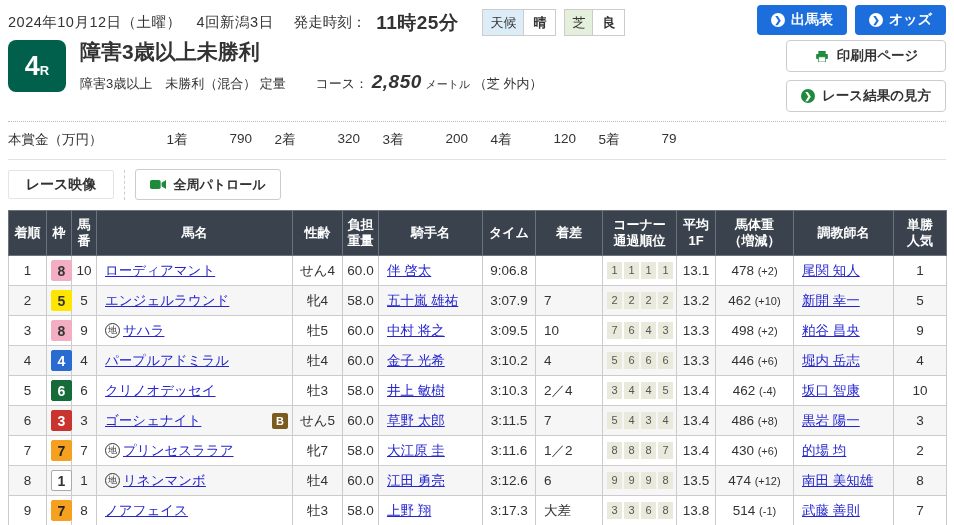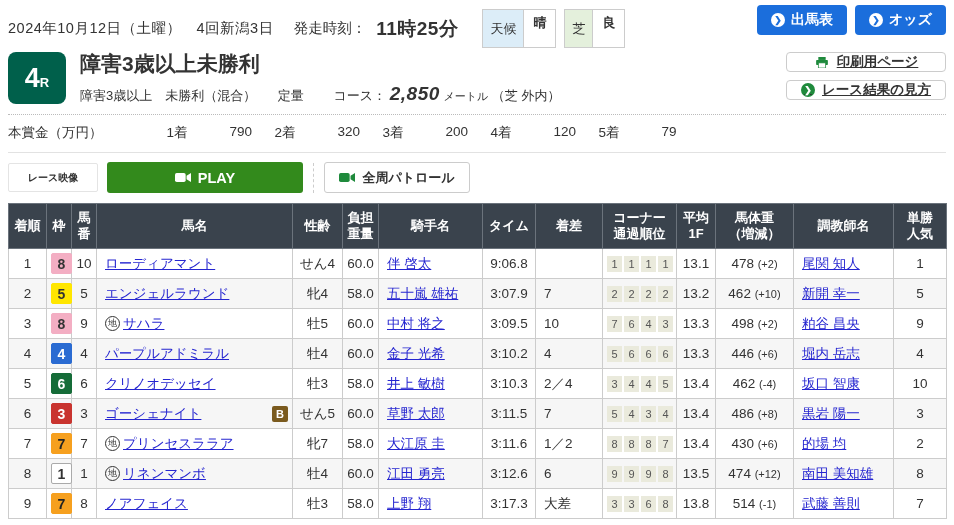--- a/index.html
+++ b/index.html
@@ -13,21 +13,21 @@
   .page { padding: 5px 8px 0 8px; }
 
   
   .top-row { display:flex; justify-content:space-between; align-items:flex-start; }
   .date-block { display:flex; align-items:center; gap:10px; padding-top:4px; }
   .date-text { font-size:14.5px; color:#333; letter-spacing:0.5px; }
   .start-label { font-size:14.5px; margin-left:10px; }
   .start-time { font-size:19px; font-weight:bold; letter-spacing:0.5px; }
   .badges { display:flex; gap:8px; margin-left:14px; }
   .badge { display:flex; border:1px solid #ccc; font-size:13px; line-height:1; }
-  .badge .k { padding:12px 7px; }
+  .badge .k { padding:6px 7px; }
   .badge .v { padding:6px 9px; background:#fff; font-weight:bold; border-left:1px solid #ccc; }
   .blue-btns { display:flex; gap:8px; }
   .btn-blue {
     display:flex; align-items:center; gap:6px;
     background:#1b6edc; color:#fff; font-weight:bold; font-size:14px;
     border:none; border-radius:4px; padding:6px 14px; cursor:pointer;
   }
   .circ-ic {
     display:inline-flex; align-items:center; justify-content:center;
     width:14px; height:14px; border-radius:50%; background:#fff; color:#1b6edc;
@@ -40,46 +40,46 @@
   .race-left { display:flex; gap:14px; }
   .race-no {
     width:58px; height:52px; background:#00604b; border-radius:8px;
     color:#fff; display:flex; align-items:center; justify-content:center;
     font-weight:bold;
   }
   .race-no .n { font-size:27px; }
   .race-no .r { font-size:13px; margin-top:8px; }
   .race-title { font-size:21px; font-weight:bold; line-height:1.1; }
   .race-cond { font-size:13px; margin-top:8px; color:#333; }
-  .race-cond .sep { margin-left:18px; }
+  .race-cond .sep { }
   .race-cond .course-label { margin-left:26px; }
   .race-cond .dist { font-size:19px; font-weight:bold; letter-spacing:0.5px;font-style:italic; }
   .race-cond .unit { font-size:11px; }
   .side-btns { display:flex; flex-direction:column; gap:8px; width:160px; }
   .btn-white {
     display:flex; align-items:center; justify-content:center; gap:7px;
     background:#fff; border:1px solid #ccc; border-radius:4px;
-    font-size:13.5px; font-weight:bold; color:#333; padding:0 4px; cursor:pointer;text-decoration:underline;
+    font-size:13.5px; font-weight:bold; color:#333; padding:6px 4px; cursor:pointer;
   }
 
   
   .prize-row {
     margin-top:9px; border-top:1px dotted #bbb; border-bottom:1px solid #e2e2e2;
     padding:9px 0 10px 0; display:flex; align-items:center; font-size:13.5px;gap:35px;
   }
   .prize-label { margin-right:18px; }
   .prize-pair { display:flex; }
   .prize-place { margin-left:11px; }
   .prize-amt { margin-left:42px; min-width:34px; }
 
   
   .media-row { display:flex; align-items:center; padding:9px 0 10px 0; }
   .btn-video {
-    width:90px; height:29px; background:#fff; border:1px solid #e4e4e4; border-radius:2px;
-    font-size:10px; font-weight:bold; color:#333; cursor:pointer;
+    width:106px; height:29px; background:#fff; border:1px solid #e4e4e4; border-radius:2px;
+    font-size:14px; font-weight:bold; color:#333; cursor:pointer;
   }
   .btn-play {
     width:196px; height:31px; margin-left:9px; background:#338a1c; border:none; border-radius:3px;
     color:#fff; font-size:14.5px; font-weight:bold; cursor:pointer;
     display:flex; align-items:center; justify-content:center; gap:7px;
   }
   .dash-div { height:30px; border-left:1px dashed #ccc; margin:0 10px; }
   .btn-patrol {
     width:146px; height:31px; background:#fff; border:1px solid #ccc; border-radius:3px;
     color:#333; font-size:13px; font-weight:bold; cursor:pointer;
@@ -211,27 +211,20 @@
         </span>
         <span class="prize-pair">
           <span class="prize-place">5着</span>
           <span class="prize-amt">79</span>
         </span>
       </span>
   </div>
 
   <div class="media-row">
     <button class="btn-video">レース映像</button>
-    <button class="btn-play">
-      <svg class="cam" viewBox="0 0 18 12">
-        <rect x="0" y="1" width="12" height="10" rx="2" fill="#fff"></rect>
-        <path d="M13 4 L18 1 L18 11 L13 8 Z" fill="#fff"></path>
-      </svg>
-      <span>PLAY</span>
-    </button>
     <span class="dash-div"></span>
     <button class="btn-patrol">
       <svg class="cam" viewBox="0 0 18 12">
         <rect x="0" y="1" width="12" height="10" rx="2" fill="#1f8a3c"></rect>
         <path d="M13 4 L18 1 L18 11 L13 8 Z" fill="#1f8a3c"></path>
       </svg>
       <span>全周パトロール</span>
     </button>
   </div>
 

